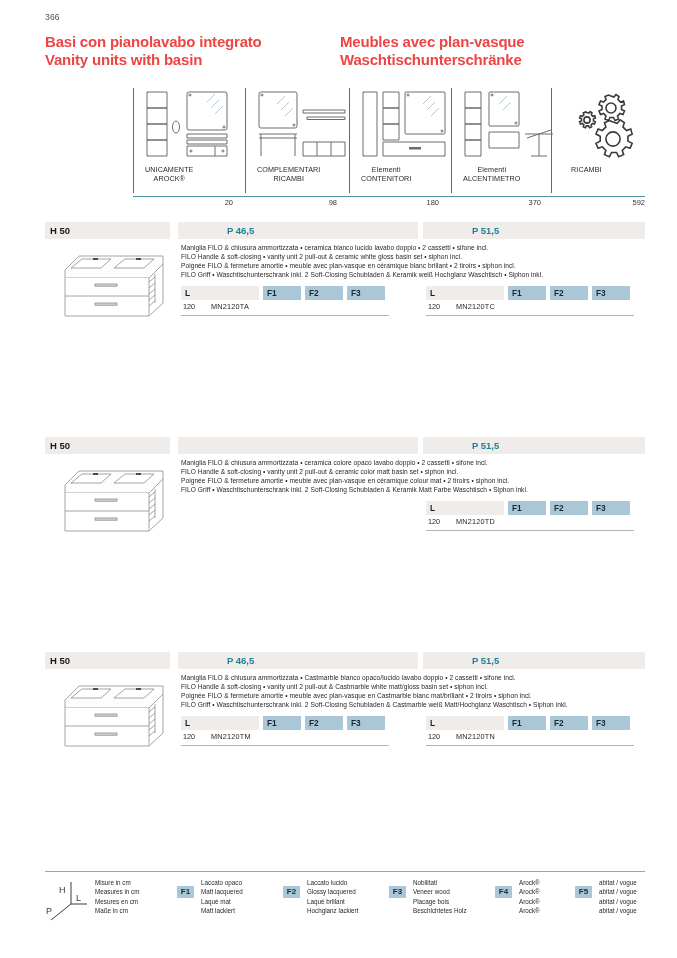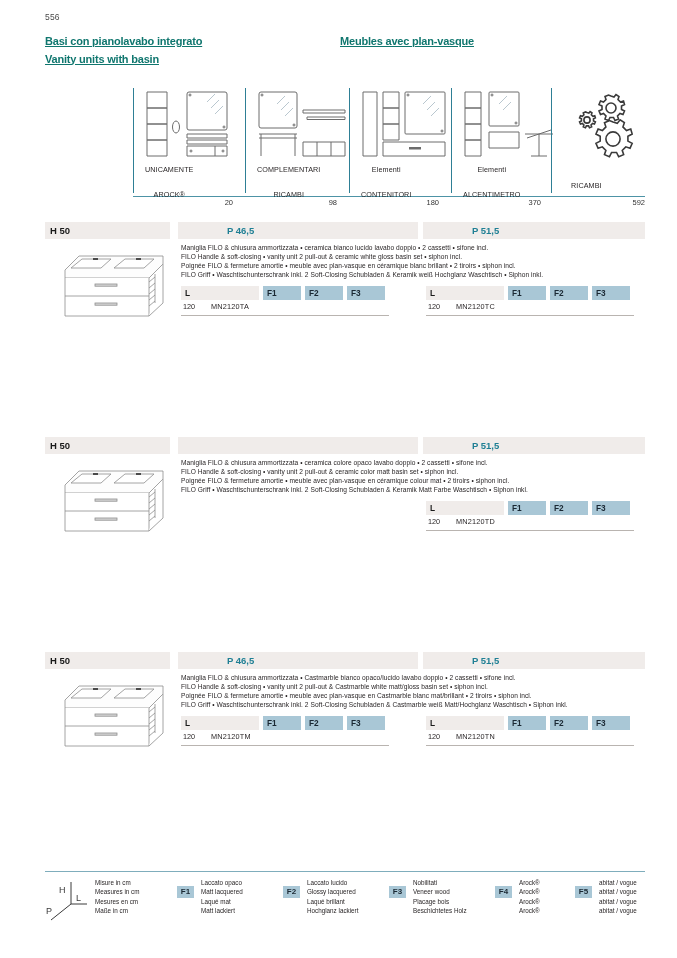--- a/index.html
+++ b/index.html
@@ -14,31 +14,31 @@
   .page{position:absolute;left:0;top:0;width:677px;height:958px;}
 
   
   .pageno{position:absolute;left:45px;top:12px;font-size:8.5px;color:#4a4a4a;letter-spacing:.2px;}
 
   
   .titles{position:absolute;left:45px;top:33px;width:600px;}
   .tcol{position:absolute;top:0;}
   .tcol.left{left:0;}
   .tcol.right{left:295px;}
-  .ttl{font-size:11px;font-weight:bold;line-height:17.5px;letter-spacing:-.2px;color:#0f766e;white-space:nowrap;text-decoration:underline;}
+  .ttl{font-size:15px;font-weight:bold;line-height:17.5px;letter-spacing:-.2px;color:#ef4444;white-space:nowrap;}
 
   
   .nav{position:absolute;left:133px;top:88px;width:512px;height:110px;}
   .navline{position:absolute;left:0;top:108px;width:512px;height:1.3px;background:#4d93a6;}
   .navcell{position:absolute;top:0;height:108px;text-align:center;}
   .navsep{position:absolute;top:0;width:1.3px;height:105px;background:#2e7f95;}
   .navicons{position:absolute;left:12px;top:2px;height:72px;}
   .navlabel{position:absolute;left:12px;top:78px;font-size:7.2px;line-height:8.6px;letter-spacing:.1px;color:#231f20;}
   .navlabel .l1{display:block;}
-  .navlabel .l2{display:block;margin-top:16px;}
+  .navlabel .l2{display:block;}
   .navpage{position:absolute;top:110px;font-size:7.5px;color:#333;text-align:right;}
 
   svg.ico{display:block;}
   svg.ico *{vector-effect:non-scaling-stroke;}
 
   
   .block{position:absolute;left:45px;width:600px;}
   .hband{position:absolute;height:17px;background:#f0ecea;}
   .hband.h50{left:0;width:125px;}
   .hband.c1{left:133px;width:240px;}
@@ -71,29 +71,30 @@
           font-size:8px;font-weight:bold;line-height:12px;text-align:center;}
   .ftext{position:absolute;top:0;}
   .ftext div{font-size:6.3px;line-height:9.4px;color:#231f20;white-space:nowrap;}
   .axisico{position:absolute;left:0;top:2px;}
 </style>
 </head>
 <body>
 
 <div class="page">
 
-  <div class="pageno">556</div>
+  <div class="pageno">366</div>
 
   <div class="titles">
     <div class="tcol left">
       <div class="ttl">Basi con pianolavabo integrato</div>
       <div class="ttl">Vanity units with basin</div>
     </div>
     <div class="tcol right">
       <div class="ttl">Meubles avec plan-vasque</div>
+      <div class="ttl">Waschtischunterschränke</div>
     </div>
   </div>
 
   <div class="nav">
     <div class="navline"></div>
 
     <div class="navsep" style="left:0"></div>
     <div class="navcell" style="left:0;width:110px">
       <div class="navicons">
         <svg class="ico" width="96" height="72" viewBox="0 0 96 72" fill="none" stroke="#6c6c6c" stroke-width="1">

